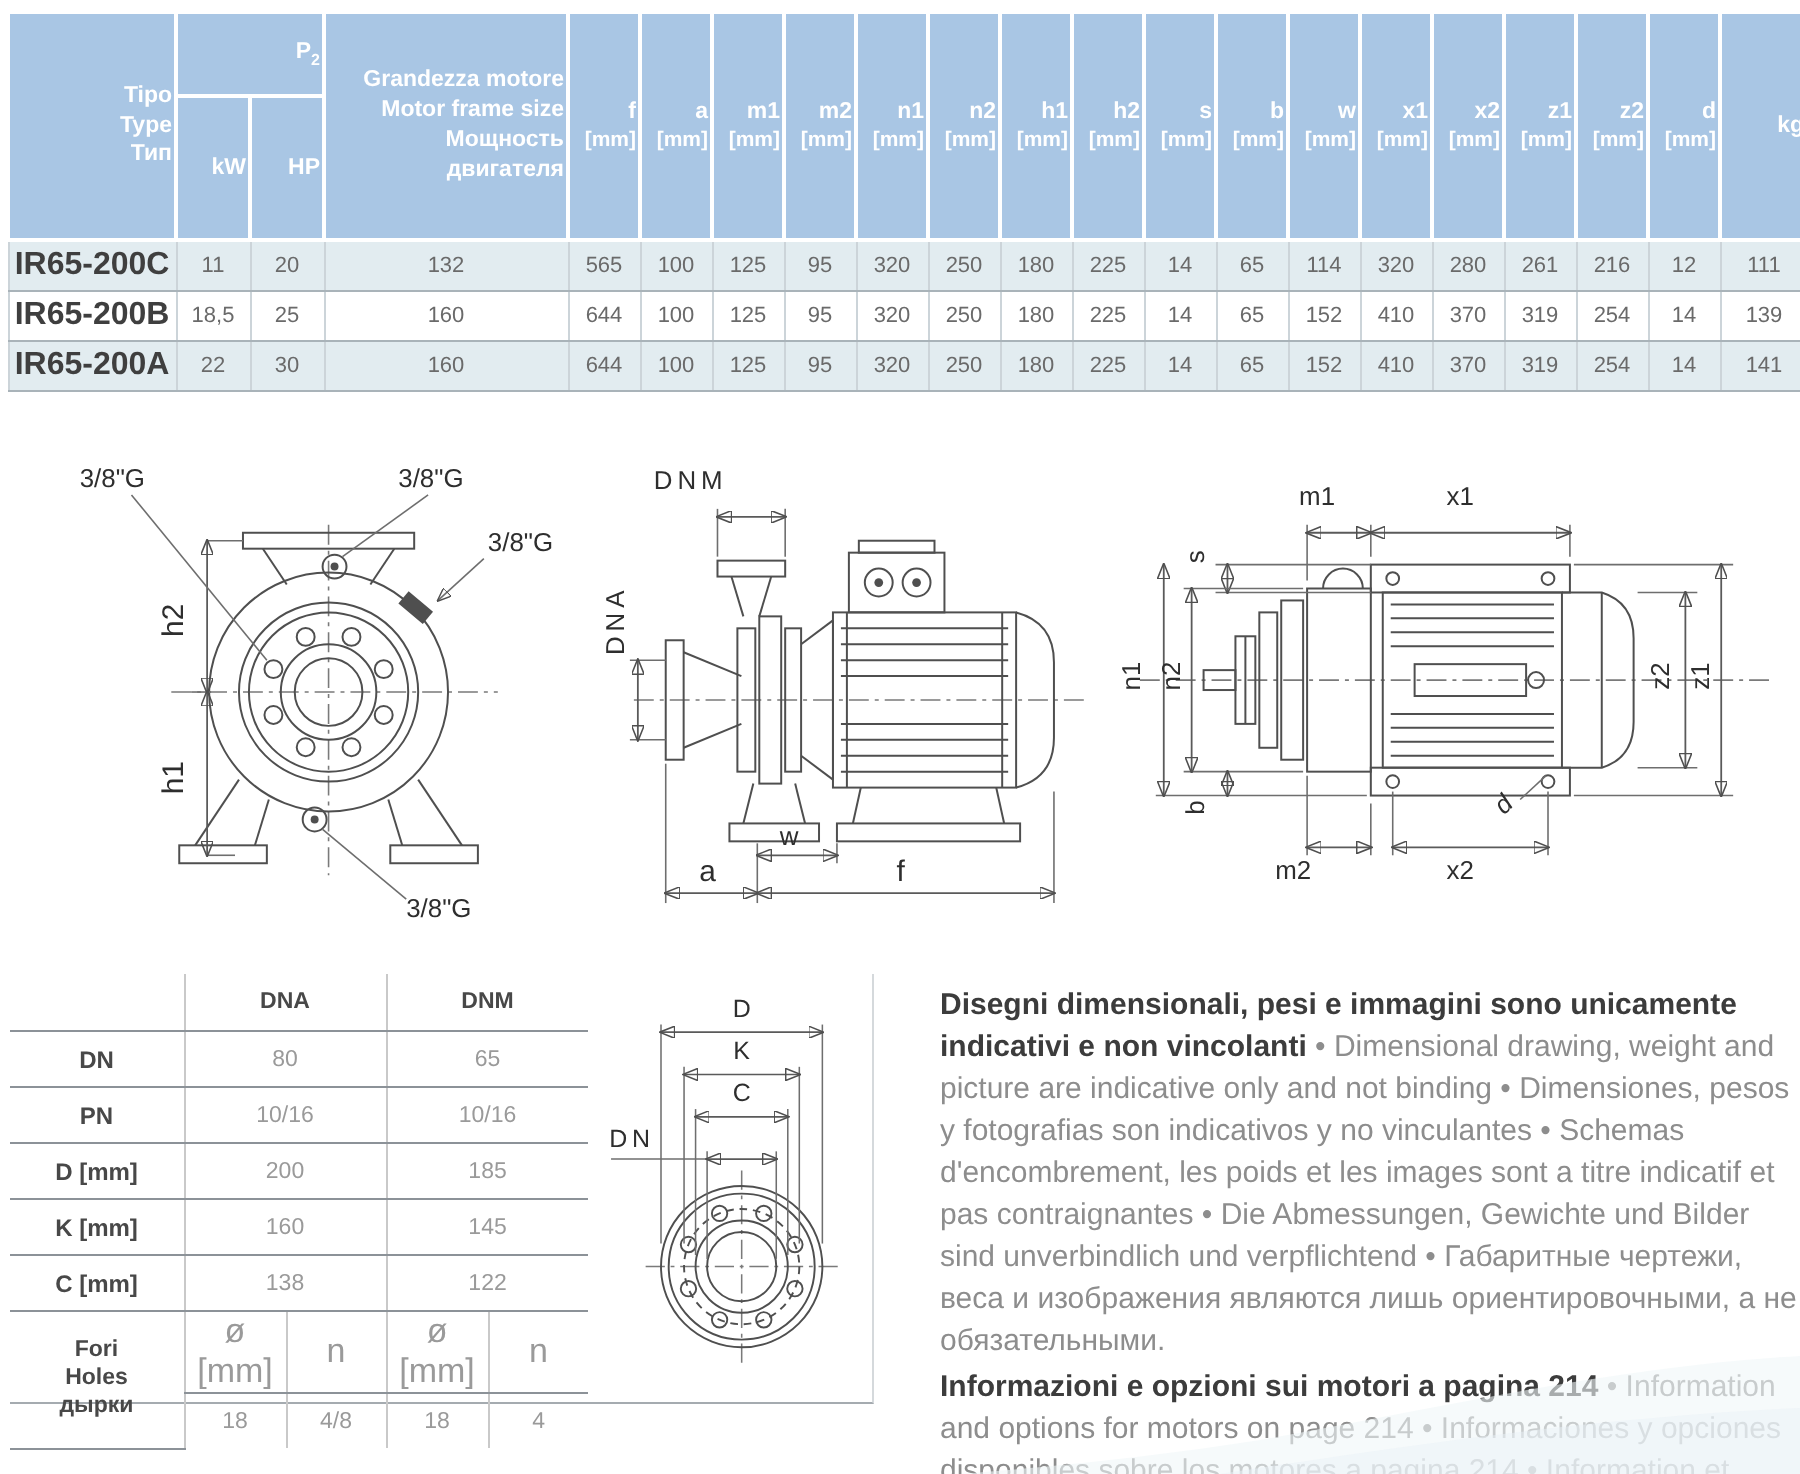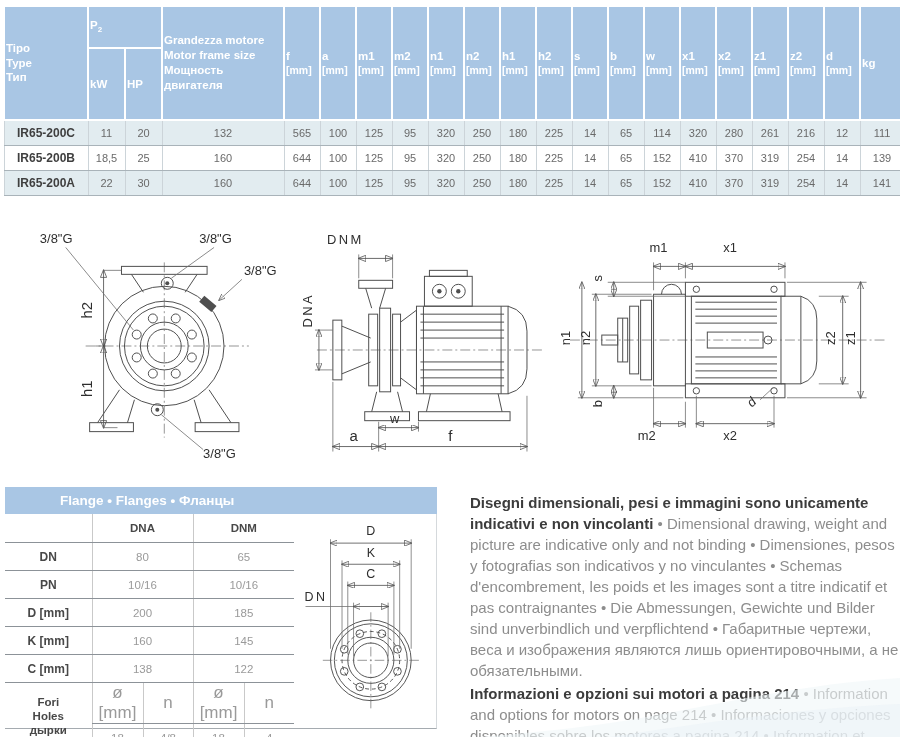--- a/index.html
+++ b/index.html
@@ -2,30 +2,30 @@
 <html><head>
 <meta charset="utf-8">
 <style>
   html,body{margin:0;padding:0}
   body{width:900px;height:737px;position:relative;background:#fff;overflow:hidden;
        font-family:"Liberation Sans",sans-serif;}
 
   
   #main-table{position:absolute;left:3px;top:5px;border-collapse:collapse;table-layout:fixed;width:894px}
   #main-table th{background:#a9c6e4;color:#fff;font-weight:bold;font-size:11.5px;
-      border:2px solid #fff;text-align:left;vertical-align:middle;line-height:1.3;padding:1px}
+      border:2px solid #fff;text-align:right;vertical-align:middle;line-height:1.3;padding:1px}
   #main-table thead tr:first-child{height:42px}
   #main-table thead tr:nth-child(2){height:72px}
   #main-table th sub{font-size:8px}
   #main-table th.dimh div:last-child{font-size:10.5px}
   #main-table td{height:24px;font-size:11px;color:#6a6a6a;text-align:center;background:#fff;
       border-right:1px solid #ccd4d9;border-left:1px solid #ccd4d9;
       border-bottom:1px solid #a9b3b9;border-top:1px solid #a9b3b9;padding:0}
   #main-table tr.alt td{background:#e2ecf0}
-  #main-table td.type-cell{font-weight:bold;color:#3f3f3f;font-size:12px}
+  #main-table td.type-cell{font-weight:bold;color:#3f3f3f;font-size:16px}
 
   
   #drawings{position:absolute;left:8px;top:226px;width:886px;height:246px;display:flex;gap:4px}
   .dwg line,.dwg circle,.dwg rect,.dwg path{stroke:#4f4f4f;fill:none;stroke-width:1}
   .dwg .fil{fill:#4f4f4f;stroke:none}
   .dwg .cl{stroke:#7a7a7a;stroke-width:0.8;stroke-dasharray:10 3 2 3}
   .dwg .bc{stroke-dasharray:4 3}
   .dwg .thin{stroke:#6e6e6e;stroke-width:0.8}
   .dwg .dim{stroke:#5a5a5a;stroke-width:0.9}
   .dwg text{fill:#2e2e2e;font-size:13px;stroke:none;font-family:"Liberation Sans",sans-serif}
@@ -411,21 +411,20 @@
     <line class="thin" x1="141" y1="170" x2="141" y2="202"></line>
     <line class="thin" x1="219" y1="170" x2="219" y2="202"></line>
     <line class="dim" x1="141" y1="198" x2="219" y2="198" marker-start="url(#arT)" marker-end="url(#arT)"></line>
     <text x="168" y="214">x2</text>
     <line class="thin" x1="205" y1="174" x2="218" y2="162"></line>
     <text transform="rotate(-45 197 182)" x="197" y="182" font-style="italic">d</text>
   </svg>
 </div>
 
 <div id="flange-section">
-  <div id="flange-title">Flange • Flanges • Фланцы</div>
   <div id="flange-body">
     <table id="flange-table">
       <colgroup>
           <col style="width:87px">
           <col style="width:51px">
           <col style="width:50px">
           <col style="width:51px">
           <col style="width:50px">
         </colgroup>
       <thead>

